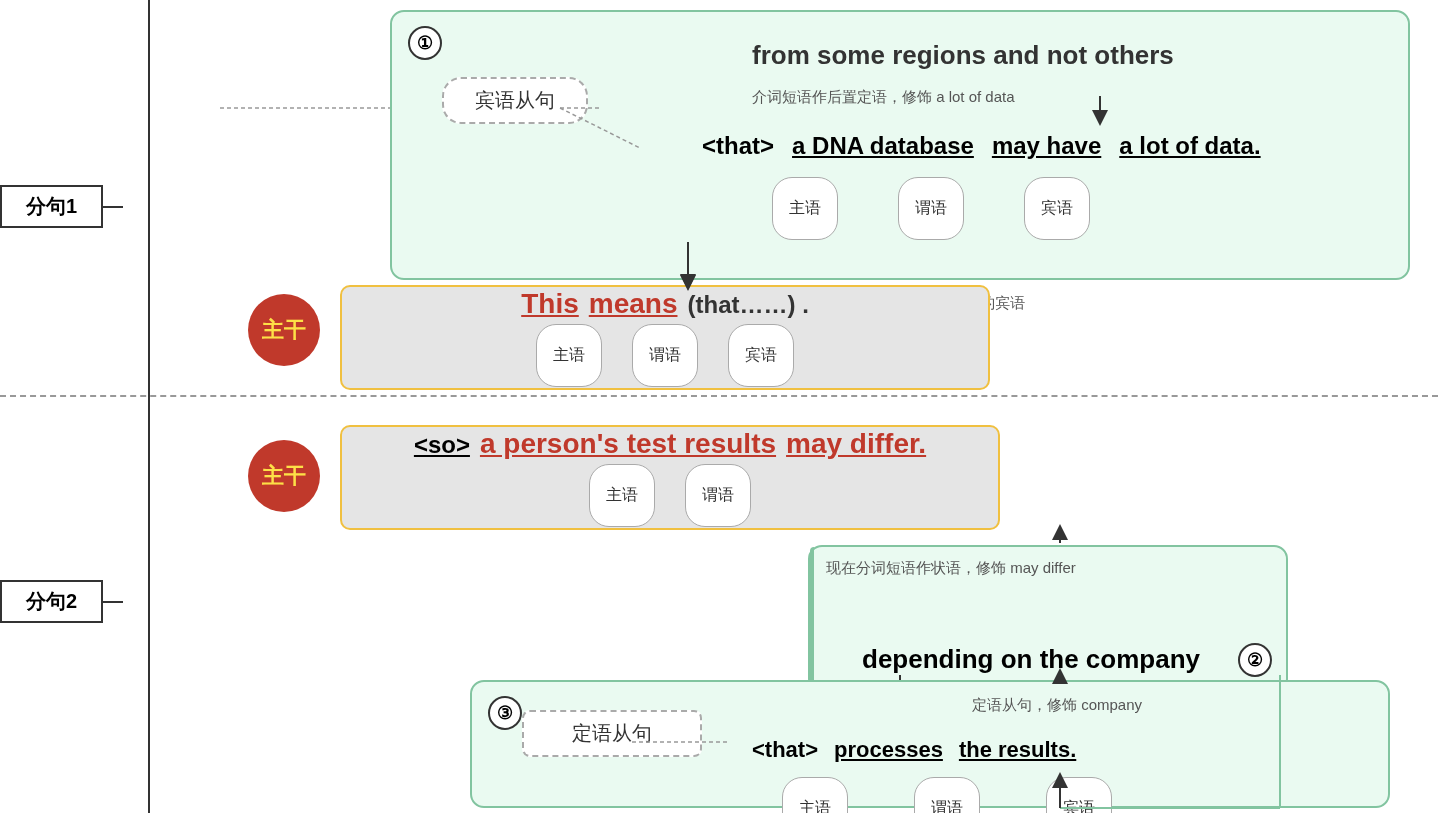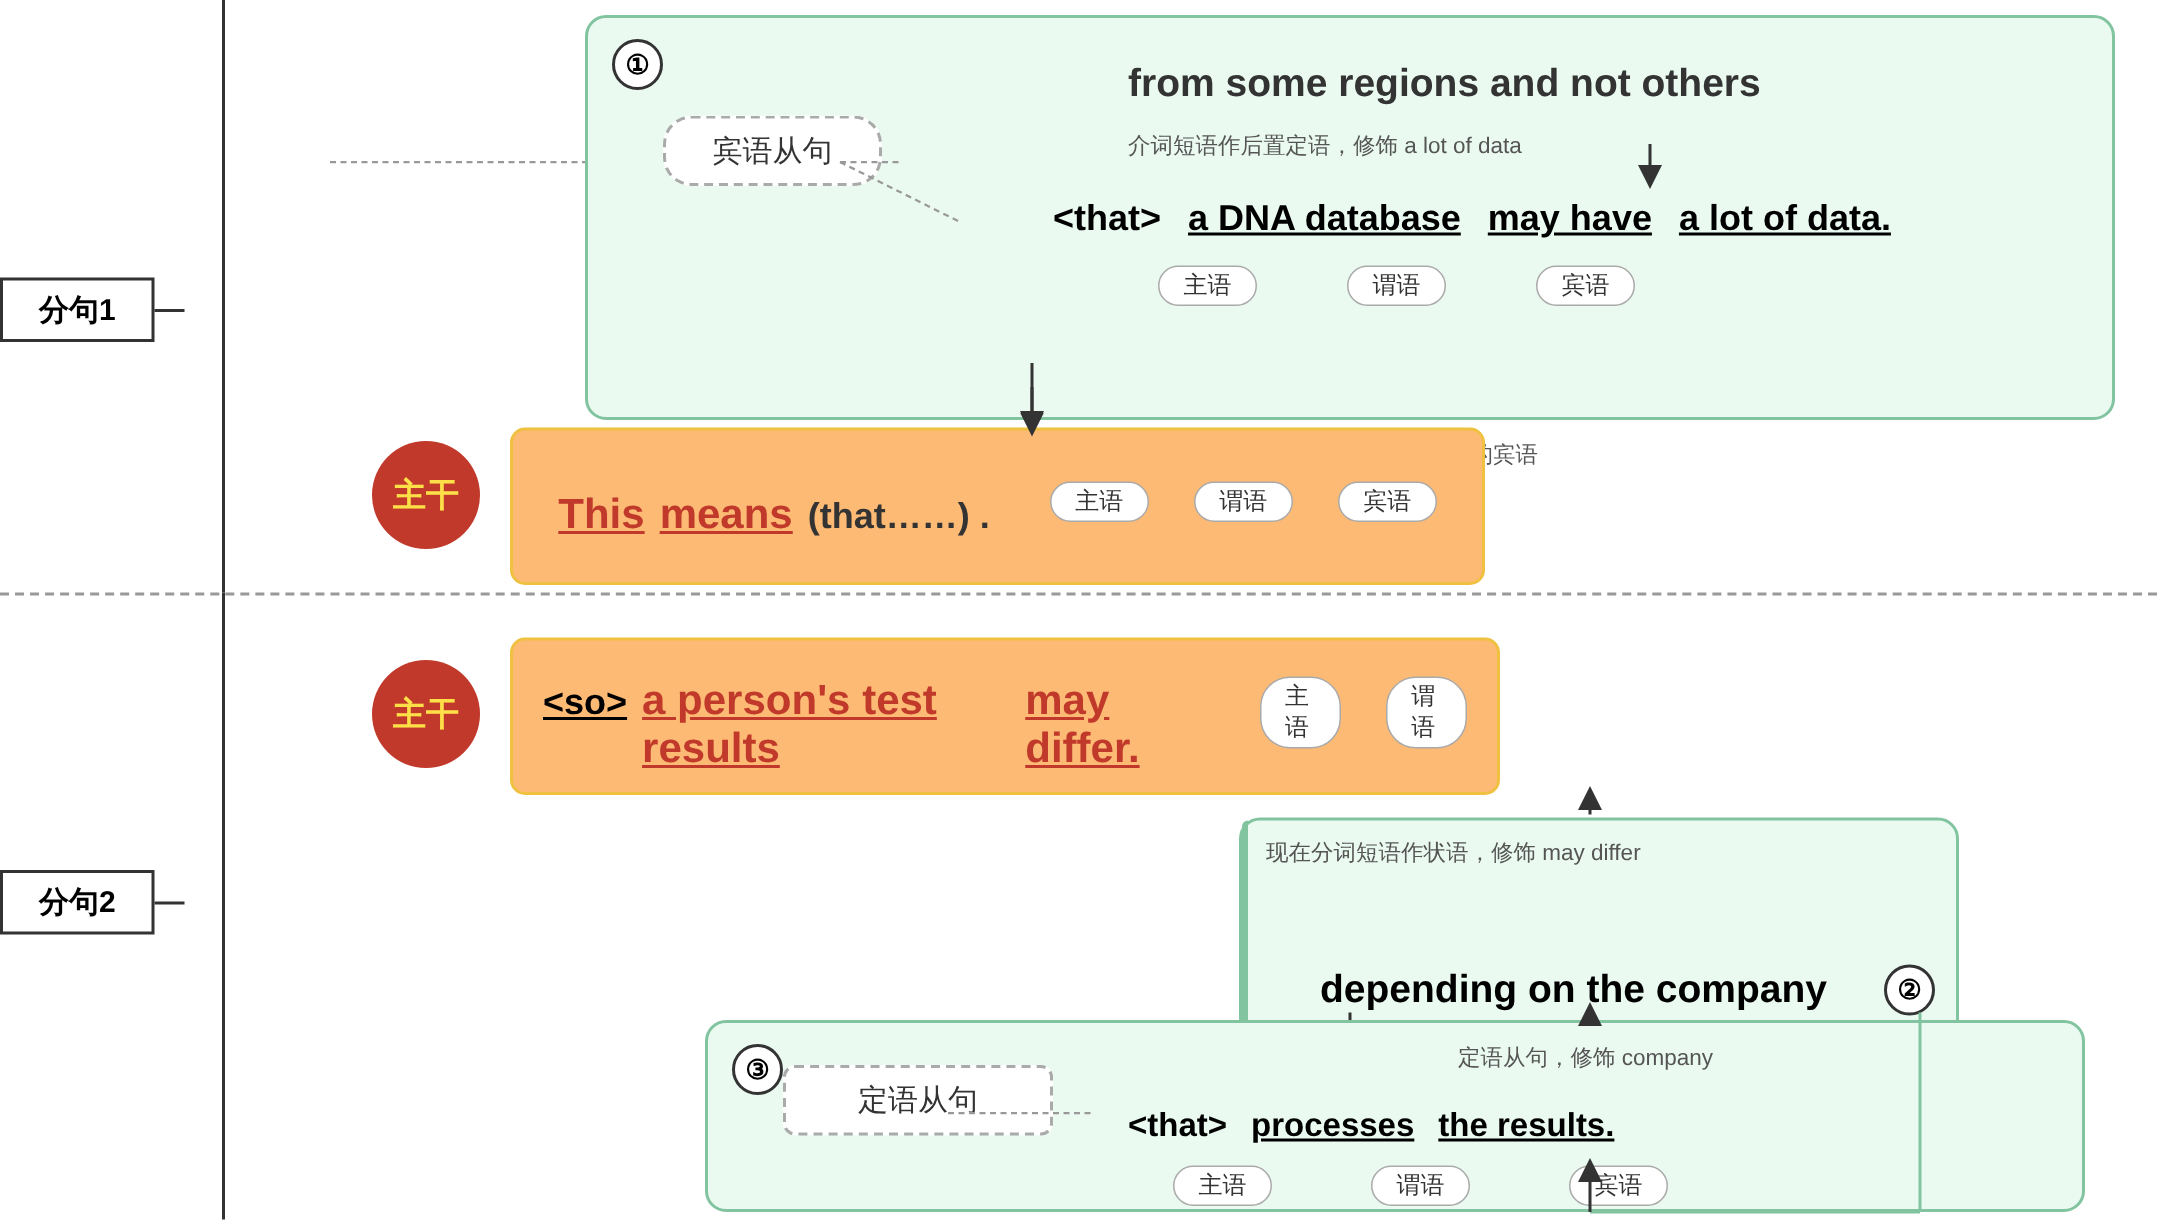--- a/index.html
+++ b/index.html
@@ -79,25 +79,25 @@
       display: flex;
       align-items: center;
       justify-content: center;
       font-size: 22px;
       font-weight: bold;
     }
 
     
     .sentence-box {
       position: absolute;
-      background: #fdba74;
+      background: #e5e5e5;
       border: 2px solid #f0c040;
       border-radius: 10px;
       display: flex;
-      flex-direction: row;
+      flex-direction: column;
       align-items: center;
       justify-content: center;
     }
 
     .sentence-content {
       display: flex;
       align-items: baseline;
       gap: 10px;
       font-size: 28px;
       font-weight: bold;
@@ -107,21 +107,21 @@
     .sentence-labels {
       display: flex;
       gap: 30px;
       padding: 4px 20px 10px;
     }
 
     .label-tag {
       background: #fff;
       border: 1px solid #aaa;
       border-radius: 20px;
-      padding: 2px 16px;
+      padding: 20px 16px;
       font-size: 16px;
       color: #333;
     }
 
     
     .clause-box {
       position: absolute;
       background: #eafaf1;
       border: 2px solid #82c4a0;
       border-radius: 14px;
@@ -248,21 +248,21 @@
       <span class="red-ub">may differ.</span>
     </div>
     <div class="sentence-labels">
       <span class="label-tag">主语</span>
       <span class="label-tag">谓语</span>
     </div>
   </div>
 
   <div class="zhugon-circle" style="left:248px; top:440px;">主干</div>
 
-  <div class="depending-box" style="left:826px; top:545px; width:480px; height:148px;">
+  <div class="depending-box" style="left:808px; top:545px; width:480px; height:148px;">
 
     <div style="position:absolute; left:0; top:0; bottom:0; width:4px; background:#82c4a0; border-radius:4px 0 0 4px;"></div>
     <div class="ann-text" style="position:absolute; top:12px; left:16px;">现在分词短语作状语，修饰 may differ</div>
     <div style="position:absolute; bottom:16px; left:16px; font-size:26px; font-weight:bold;margin-left:36px;">depending on the company</div>
 
     <span class="circle-num" style="position:absolute; bottom:14px; right:14px;">②</span>
   </div>
 
   <div class="clause-box" style="left:470px; top:680px; width:920px; height:128px;">
 

